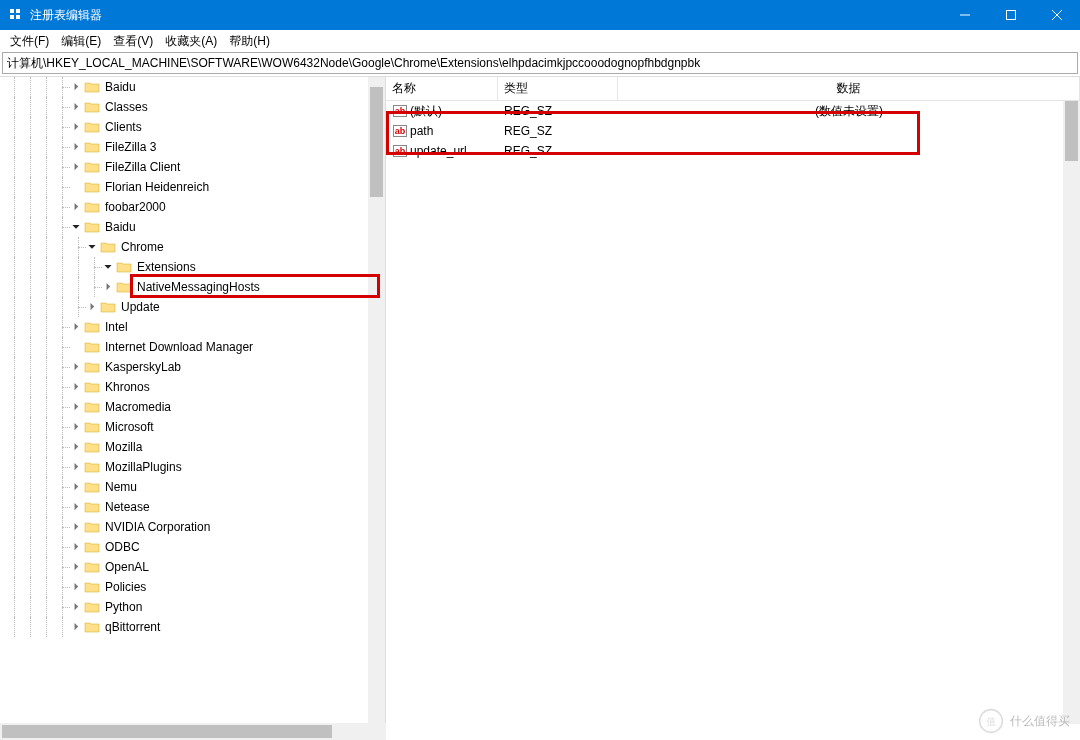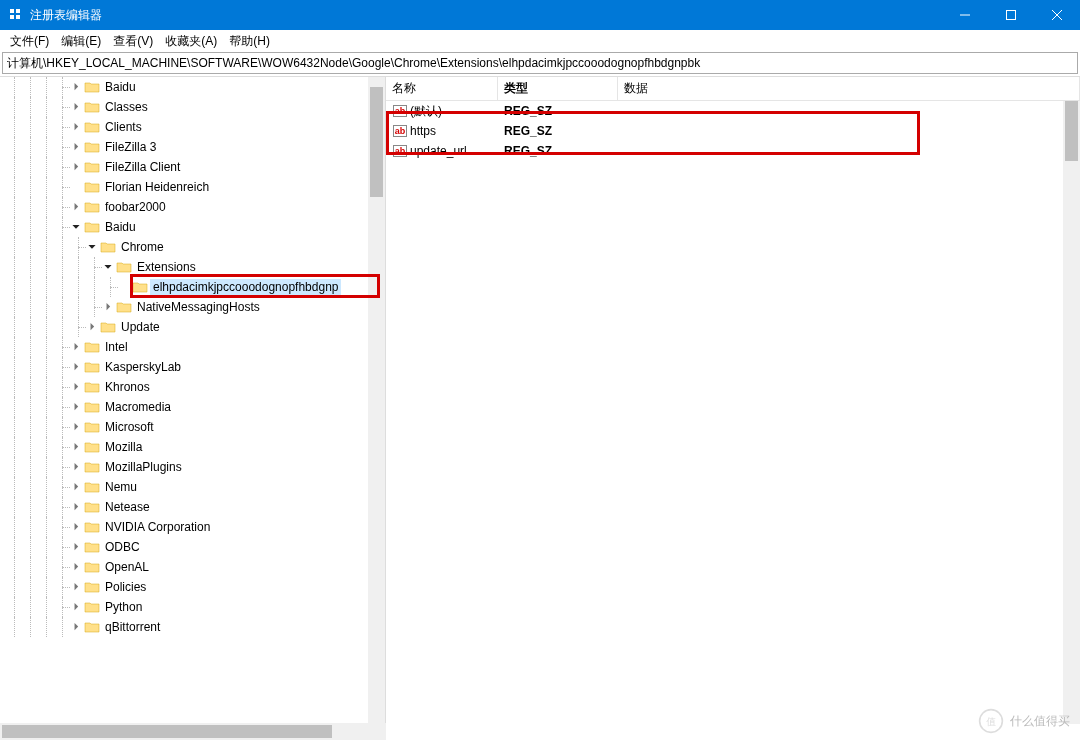--- a/index.html
+++ b/index.html
@@ -26,22 +26,22 @@
 .tree-row.selected .label { background: #cce8ff; color: #000; }
 .redbox { border: 3px solid #d40000; position: absolute; pointer-events: none; z-index: 5; }
 .list { flex: 1; position: relative; }
 .list-header { display: flex; height: 24px; border-bottom: 1px solid #e5e5e5; }
 .list-header .col { padding: 3px 6px; border-right: 1px solid #e5e5e5; cursor: default; }
 .list-row { display: flex; height: 20px; align-items: center; }
 .list-row .cell { padding: 1px 6px; white-space: nowrap; overflow: hidden; text-overflow: ellipsis; }
 .ab-icon { width: 16px; height: 14px; display: inline-flex; align-items: center; justify-content: center; margin-right: 2px;}
 .ab-icon span { color: #d40000; font-size: 9px; font-weight: bold; border: 1px solid #888; padding: 0 1px; line-height: 10px; background: #fff;}
 .col-name { width: 112px; }
-.col-type { width: 120px; font-weight: bold; }
-.col-data { flex: 1; }
+.col-type { width: 120px; }
+.col-data { flex: 1; text-align: center; }
 .scrollbar-v { width: 17px; background: #f0f0f0; position: absolute; right: 0; top: 0; bottom: 17px; }
 .scroll-thumb { background: #c0c0c0; position: absolute; left: 2px; right: 2px; }
 .scrollbar-h { height: 17px; background: #f0f0f0; position: absolute; left: 0; right: 0; bottom: 0; }
 .scroll-thumb-h { background: #c0c0c0; position: absolute; top: 2px; bottom: 2px; }
 .list-scroll { position:absolute; right:0; top:24px; bottom:0; width:17px; background:#f0f0f0;}
 .list-scroll .scroll-thumb { top: 0; height: 60px; }
 .watermark { position: absolute; right: 10px; bottom: 6px; color: #bbb; font-size: 12px; z-index: 10; display: flex; align-items: center; gap: 6px; }
 .watermark svg { width: 26px; height: 26px; fill: #ddd; }
 .dotted-v { border-left: 1px dotted #bbb; position: absolute; top: 0; height: 100%; }
 .dotted-h { border-top: 1px dotted #bbb; position: absolute; width: 8px; }
@@ -250,39 +250,20 @@
             <span class="dotted-h" style="left:94px;top:10px;"></span>
           </span>
           <span class="chevron open">⏷</span>
           <span class="folder-icon">
             <svg width="16" height="14" viewBox="0 0 16 14">
               <path d="M1 3 L1 12 L15 12 L15 4 L7 4 L6 3 Z" fill="#ffe08a" stroke="#d4a914" stroke-width="0.5"></path>
             </svg>
           </span>
           <span class="label">Extensions</span>
         </div>
-        <div class="tree-row selected" style="padding-left: 118px;">
-          <span class="lines">
-            <span class="dotted-v" style="left:14px;"></span>
-            <span class="dotted-v" style="left:30px;"></span>
-            <span class="dotted-v" style="left:46px;"></span>
-            <span class="dotted-v" style="left:62px;"></span>
-            <span class="dotted-v" style="left:78px;"></span>
-            <span class="dotted-v" style="left:94px;"></span>
-            <span class="dotted-v" style="left:110px;"></span>
-            <span class="dotted-h" style="left:110px;top:10px;"></span>
-          </span>
-          <span class="chevron">&nbsp;</span>
-          <span class="folder-icon">
-            <svg width="16" height="14" viewBox="0 0 16 14">
-              <path d="M1 3 L1 12 L15 12 L15 4 L7 4 L6 3 Z" fill="#ffe08a" stroke="#d4a914" stroke-width="0.5"></path>
-            </svg>
-          </span>
-          <span class="label">elhpdacimkjpccooodognopfhbdgnp</span>
-        </div>
         <div class="redbox" style="left: 130px; top: 197px; width: 250px; height: 24px;"></div>
         <div class="tree-row" style="padding-left: 102px;">
           <span class="lines">
             <span class="dotted-v" style="left:14px;"></span>
             <span class="dotted-v" style="left:30px;"></span>
             <span class="dotted-v" style="left:46px;"></span>
             <span class="dotted-v" style="left:62px;"></span>
             <span class="dotted-v" style="left:78px;"></span>
             <span class="dotted-v" style="left:94px;"></span>
             <span class="dotted-h" style="left:94px;top:10px;"></span>
@@ -320,20 +301,36 @@
             <span class="dotted-v" style="left:62px;"></span>
             <span class="dotted-h" style="left:62px;top:10px;"></span>
           </span>
           <span class="chevron">⏵</span>
           <span class="folder-icon">
             <svg width="16" height="14" viewBox="0 0 16 14">
               <path d="M1 3 L1 12 L15 12 L15 4 L7 4 L6 3 Z" fill="#ffe08a" stroke="#d4a914" stroke-width="0.5"></path>
             </svg>
           </span>
           <span class="label">Intel</span>
+        </div>
+        <div class="tree-row" style="padding-left: 70px;">
+          <span class="lines">
+            <span class="dotted-v" style="left:14px;"></span>
+            <span class="dotted-v" style="left:30px;"></span>
+            <span class="dotted-v" style="left:46px;"></span>
+            <span class="dotted-v" style="left:62px;"></span>
+            <span class="dotted-h" style="left:62px;top:10px;"></span>
+          </span>
+          <span class="chevron">&nbsp;</span>
+          <span class="folder-icon">
+            <svg width="16" height="14" viewBox="0 0 16 14">
+              <path d="M1 3 L1 12 L15 12 L15 4 L7 4 L6 3 Z" fill="#ffe08a" stroke="#d4a914" stroke-width="0.5"></path>
+            </svg>
+          </span>
+          <span class="label">Internet Download Manager</span>
         </div>
         <div class="tree-row" style="padding-left: 70px;">
           <span class="lines">
             <span class="dotted-v" style="left:14px;"></span>
             <span class="dotted-v" style="left:30px;"></span>
             <span class="dotted-v" style="left:46px;"></span>
             <span class="dotted-v" style="left:62px;"></span>
             <span class="dotted-h" style="left:62px;top:10px;"></span>
           </span>
           <span class="chevron">⏵</span>
@@ -564,27 +561,28 @@
     </div>
     <div id="list-body">
         <div class="list-row">
           <div class="cell col-name" style="display:flex;align-items:center;">
             <span class="ab-icon">
               <span>ab</span>
             </span>
             <span>(默认)</span>
           </div>
           <div class="cell col-type">REG_SZ</div>
+          <div class="cell col-data">(数值未设置)</div>
         </div>
         <div class="list-row">
           <div class="cell col-name" style="display:flex;align-items:center;">
             <span class="ab-icon">
               <span>ab</span>
             </span>
-            <span>https</span>
+            <span>path</span>
           </div>
           <div class="cell col-type">REG_SZ</div>
         </div>
         <div class="list-row">
           <div class="cell col-name" style="display:flex;align-items:center;">
             <span class="ab-icon">
               <span>ab</span>
             </span>
             <span>update_url</span>
           </div>

